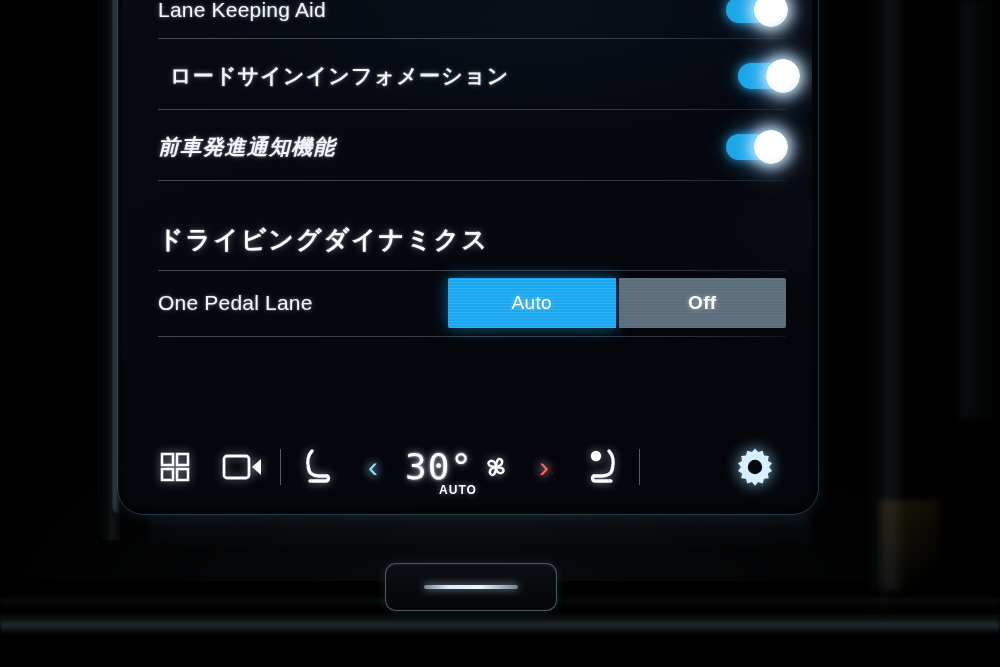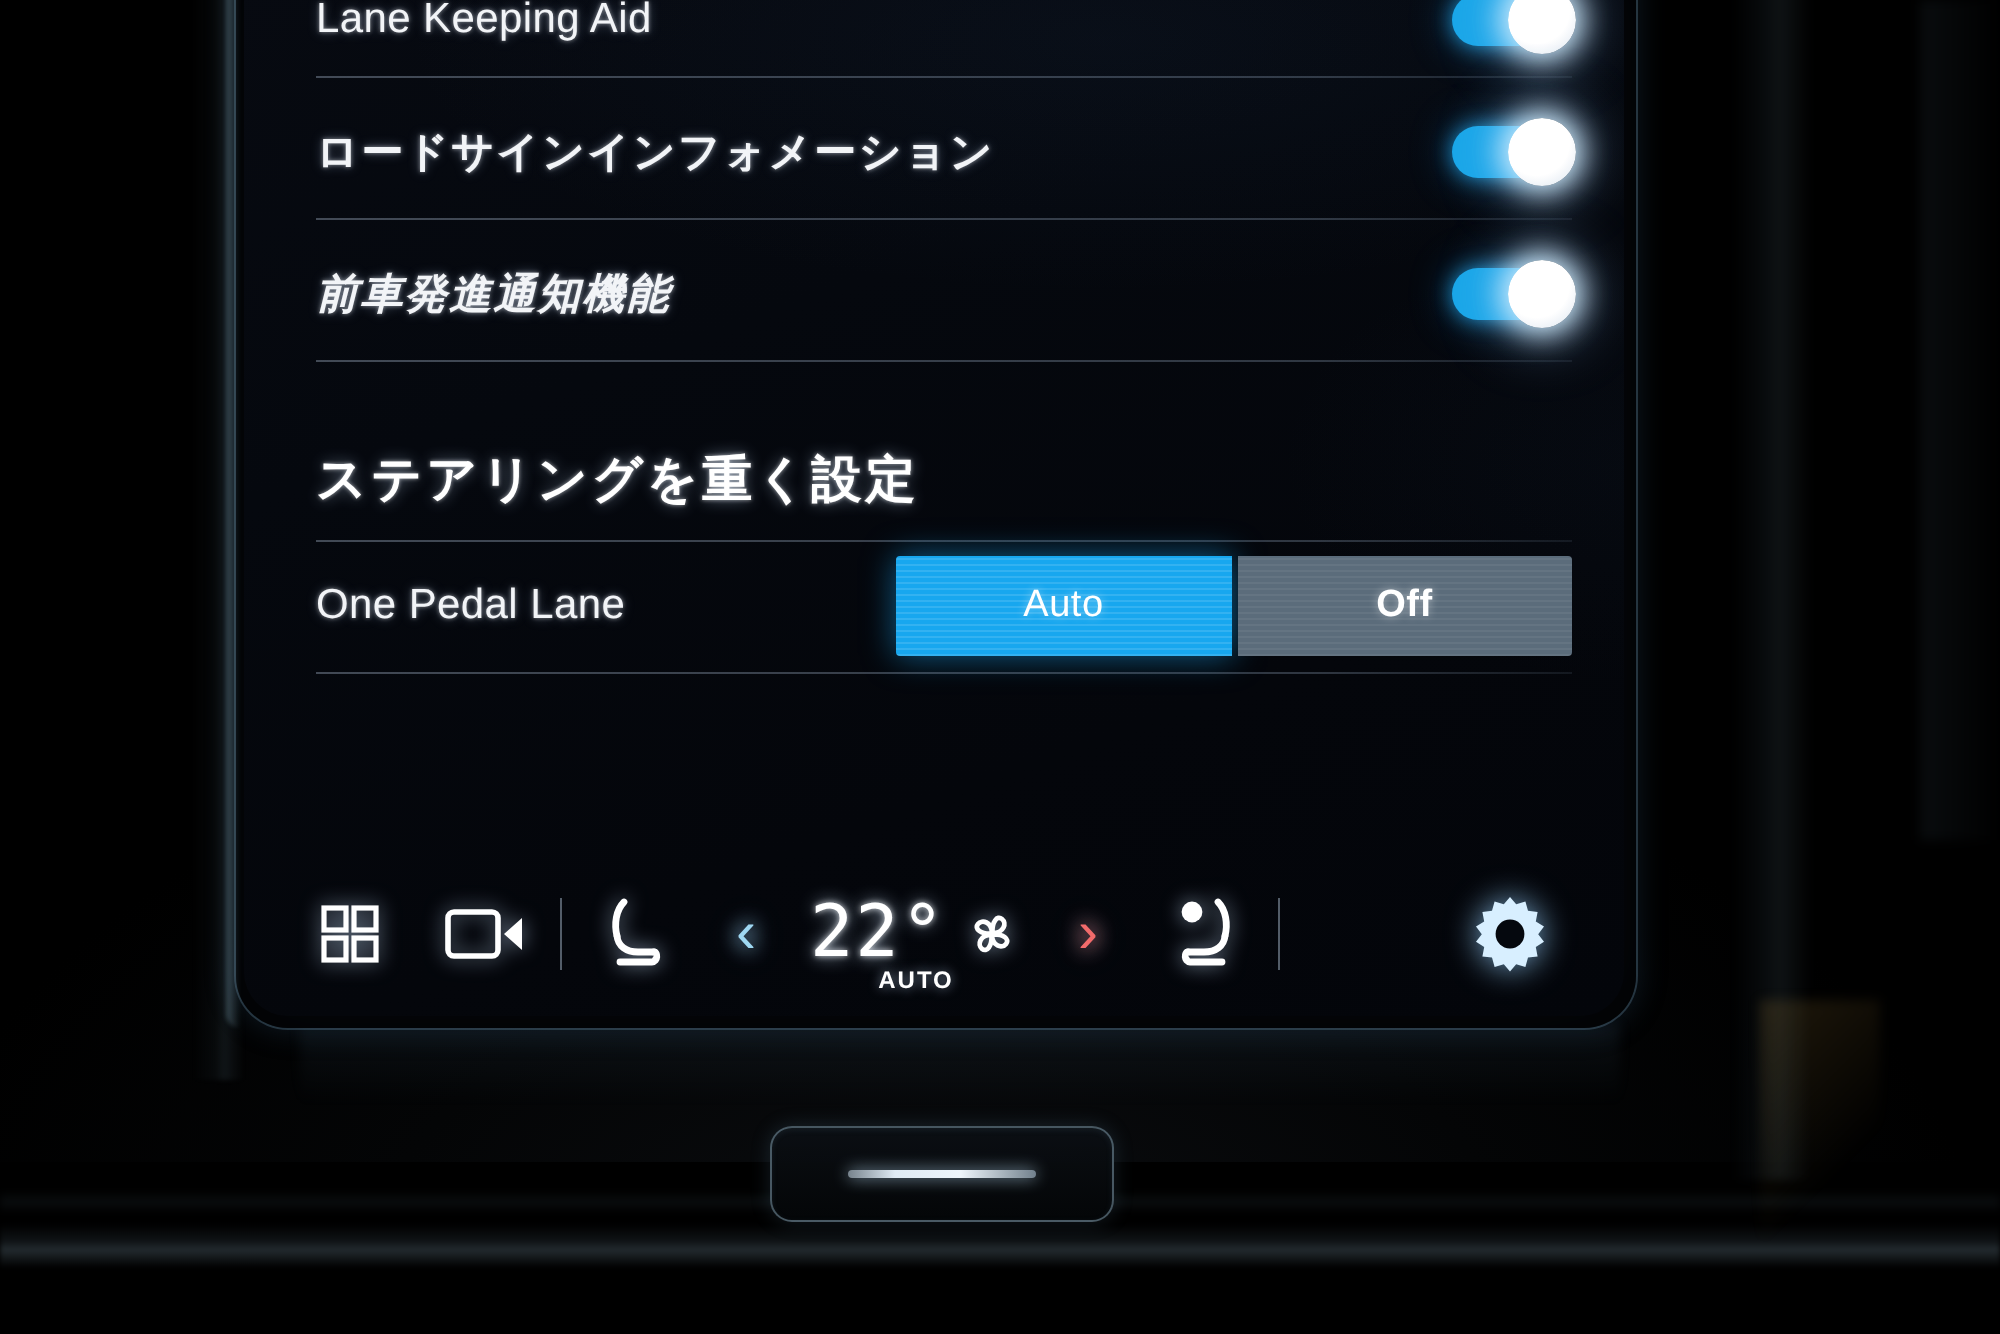--- a/index.html
+++ b/index.html
@@ -219,39 +219,39 @@
 
       <div class="item" style="top:-4px;">
         <span class="item-label en">Lane Keeping Aid</span>
         <span class="toggle on">
           <span class="track"></span>
           <span class="knob"></span>
         </span>
       </div>
       <div class="divider" style="top:58px;"></div>
 
-      <div class="item" style="top:62px;">
+      <div class="item" style="top:62px;margin-left:12px;">
         <span class="item-label jp">ロードサインインフォメーション</span>
         <span class="toggle on">
           <span class="track"></span>
           <span class="knob"></span>
         </span>
       </div>
       <div class="divider" style="top:129px;"></div>
 
       <div class="item" style="top:133px;font-style:italic;">
         <span class="item-label jp">前車発進通知機能</span>
         <span class="toggle on">
           <span class="track"></span>
           <span class="knob"></span>
         </span>
       </div>
       <div class="divider" style="top:200px;"></div>
 
-      <div class="section-title" style="top:243px;">ステアリングを重く設定</div>
+      <div class="section-title" style="top:243px;">ドライビングダイナミクス</div>
       <div class="divider" style="top:290px;"></div>
 
       <div class="item" style="top:294px; height:58px;">
         <span class="item-label en">One Pedal Lane</span>
         <span class="segmented">
           <span class="seg selected">Auto</span>
           <span class="seg">Off</span>
         </span>
       </div>
       <div class="divider" style="top:356px;"></div>
@@ -281,21 +281,21 @@
           <svg width="34" height="40" viewBox="0 0 34 40" aria-hidden="true">
             <path d="M13 4 C9 8 8 15 9.5 21" fill="none" stroke="#ffffff" stroke-width="3.4" stroke-linecap="round"></path>
             <path d="M9.5 21 C10 26 14 29 20 29 L28 29" fill="none" stroke="#ffffff" stroke-width="3.4" stroke-linecap="round"></path>
             <path d="M28 29 C30 29 30 34 27 34 L11 34" fill="none" stroke="#ffffff" stroke-width="3.4" stroke-linecap="round"></path>
           </svg>
         </span>
 
         <span class="tb-icon chev left" style="width:44px;">‹</span>
 
         <span class="temp-group" style="width:126px; justify-content:center;">
-          <span class="temp-val">22°</span>
+          <span class="temp-val">30°</span>
           <span class="tb-icon">
             <svg width="30" height="30" viewBox="0 0 30 30" aria-hidden="true">
               <path d="M15 14.5 C15 9 10 7.5 8 10 C6 12.5 9.5 15 14.5 14.8 Z" fill="none" stroke="#ffffff" stroke-width="2.4" stroke-linejoin="round"></path>
               <path d="M15.4 14.5 C21 14.5 22.5 9.5 20 7.5 C17.5 5.5 15 9 15.2 14.2 Z" fill="none" stroke="#ffffff" stroke-width="2.4" stroke-linejoin="round"></path>
               <path d="M15 15.4 C15 21 20 22.5 22 20 C24 17.5 20.5 15 15.5 15.2 Z" fill="none" stroke="#ffffff" stroke-width="2.4" stroke-linejoin="round"></path>
               <path d="M14.6 15.4 C9 15.4 7.5 20.4 10 22.4 C12.5 24.4 15 21 14.8 15.8 Z" fill="none" stroke="#ffffff" stroke-width="2.4" stroke-linejoin="round"></path>
             </svg>
           </span>
           <span class="temp-auto">AUTO</span>
         </span>

